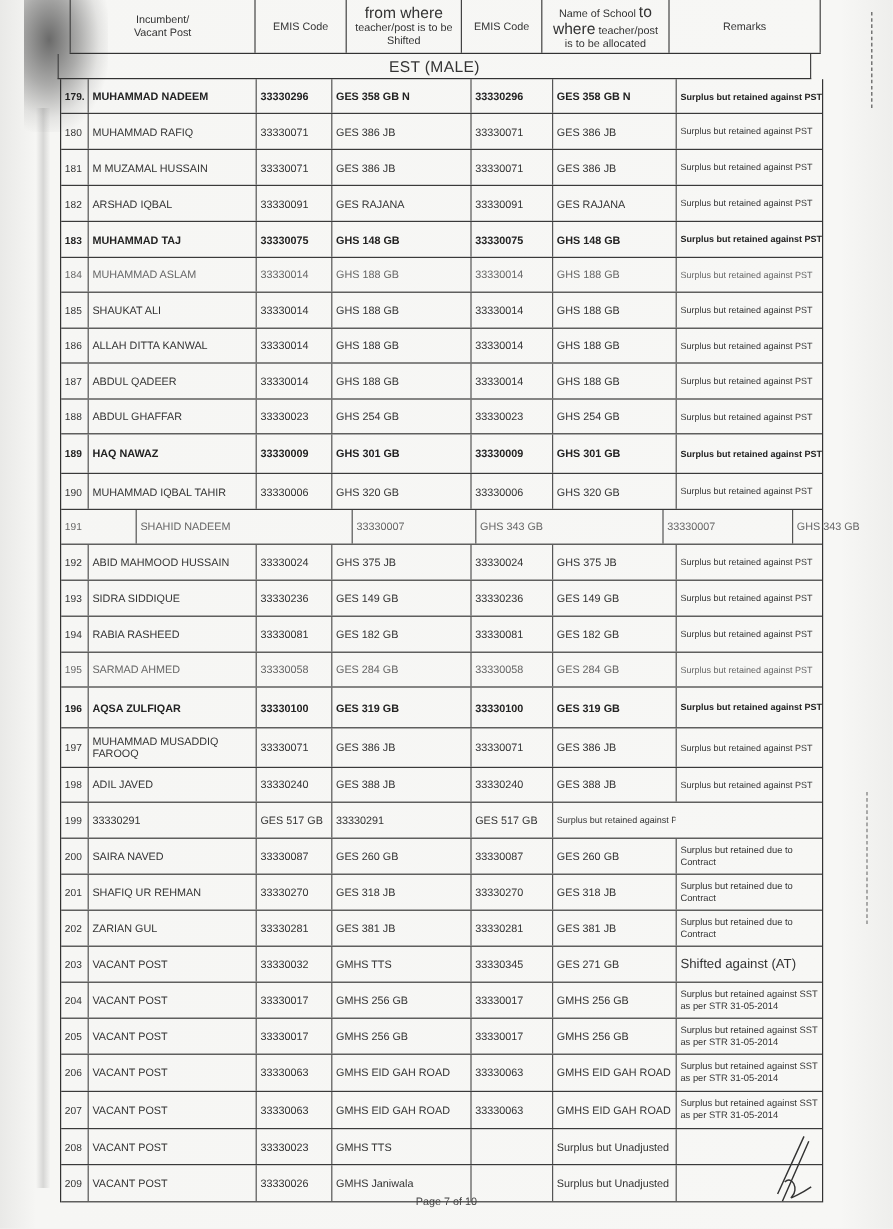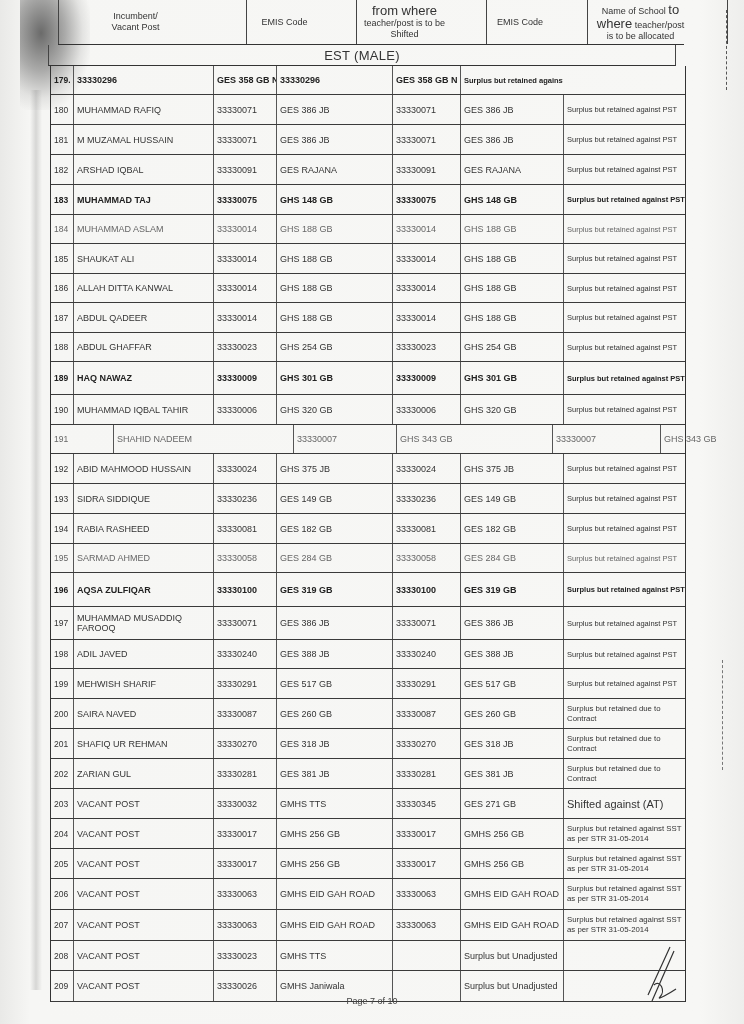--- a/index.html
+++ b/index.html
@@ -30,21 +30,20 @@
   .right-marks2 {
     position: absolute; left: 722px; top: 660px; width: 4px; height: 110px;
     border-left: 1px dashed #777;
   }
   
   .header {
     position: absolute; left: 58px; top: 0; width: 626px; height: 44px;
     display: grid;
     grid-template-columns: 154px 76px 96px 67px 106px 127px;
     border-bottom: 1.5px solid #333;
-    gap: 34px;
   }
   .hcell {
     border-left: 1px solid #444;
     display: flex; align-items: center; justify-content: center;
     text-align: center; font-size: 9px; line-height: 11px; color: #333;
     padding: 0 2px;
   }
   .hcell:last-child { border-right: 1px solid #444; }
   .hcell .big { font-size: 13px; line-height: 14px; }
   .hstack { display: flex; flex-direction: column; align-items: center; }
@@ -118,20 +117,21 @@
       </div>
     </div>
     <div class="hcell">Remarks</div>
   </div>
 
   <div class="section-title">EST (MALE)</div>
 
   <div class="table" id="rows">
       <div class="row bold" style="height: 28px;">
         <div class="cell">179.</div>
+        <div class="cell">MUHAMMAD NADEEM</div>
         <div class="cell">33330296</div>
         <div class="cell">GES 358 GB N</div>
         <div class="cell">33330296</div>
         <div class="cell">GES 358 GB N</div>
         <div class="cell remark">Surplus but retained against PST</div>
       </div>
       <div class="row" style="height: 29px;">
         <div class="cell">180</div>
         <div class="cell">MUHAMMAD RAFIQ</div>
         <div class="cell">33330071</div>
@@ -297,21 +297,20 @@
         <div class="cell">198</div>
         <div class="cell">ADIL JAVED</div>
         <div class="cell">33330240</div>
         <div class="cell">GES 388 JB</div>
         <div class="cell">33330240</div>
         <div class="cell">GES 388 JB</div>
         <div class="cell remark">Surplus but retained against PST</div>
       </div>
       <div class="row" style="height: 29px;">
         <div class="cell">199</div>
-        <div class="cell">MEHWISH SHARIF</div>
         <div class="cell">33330291</div>
         <div class="cell">GES 517 GB</div>
         <div class="cell">33330291</div>
         <div class="cell">GES 517 GB</div>
         <div class="cell remark">Surplus but retained against PST</div>
       </div>
       <div class="row" style="height: 29px;">
         <div class="cell">200</div>
         <div class="cell">SAIRA NAVED</div>
         <div class="cell">33330087</div>

